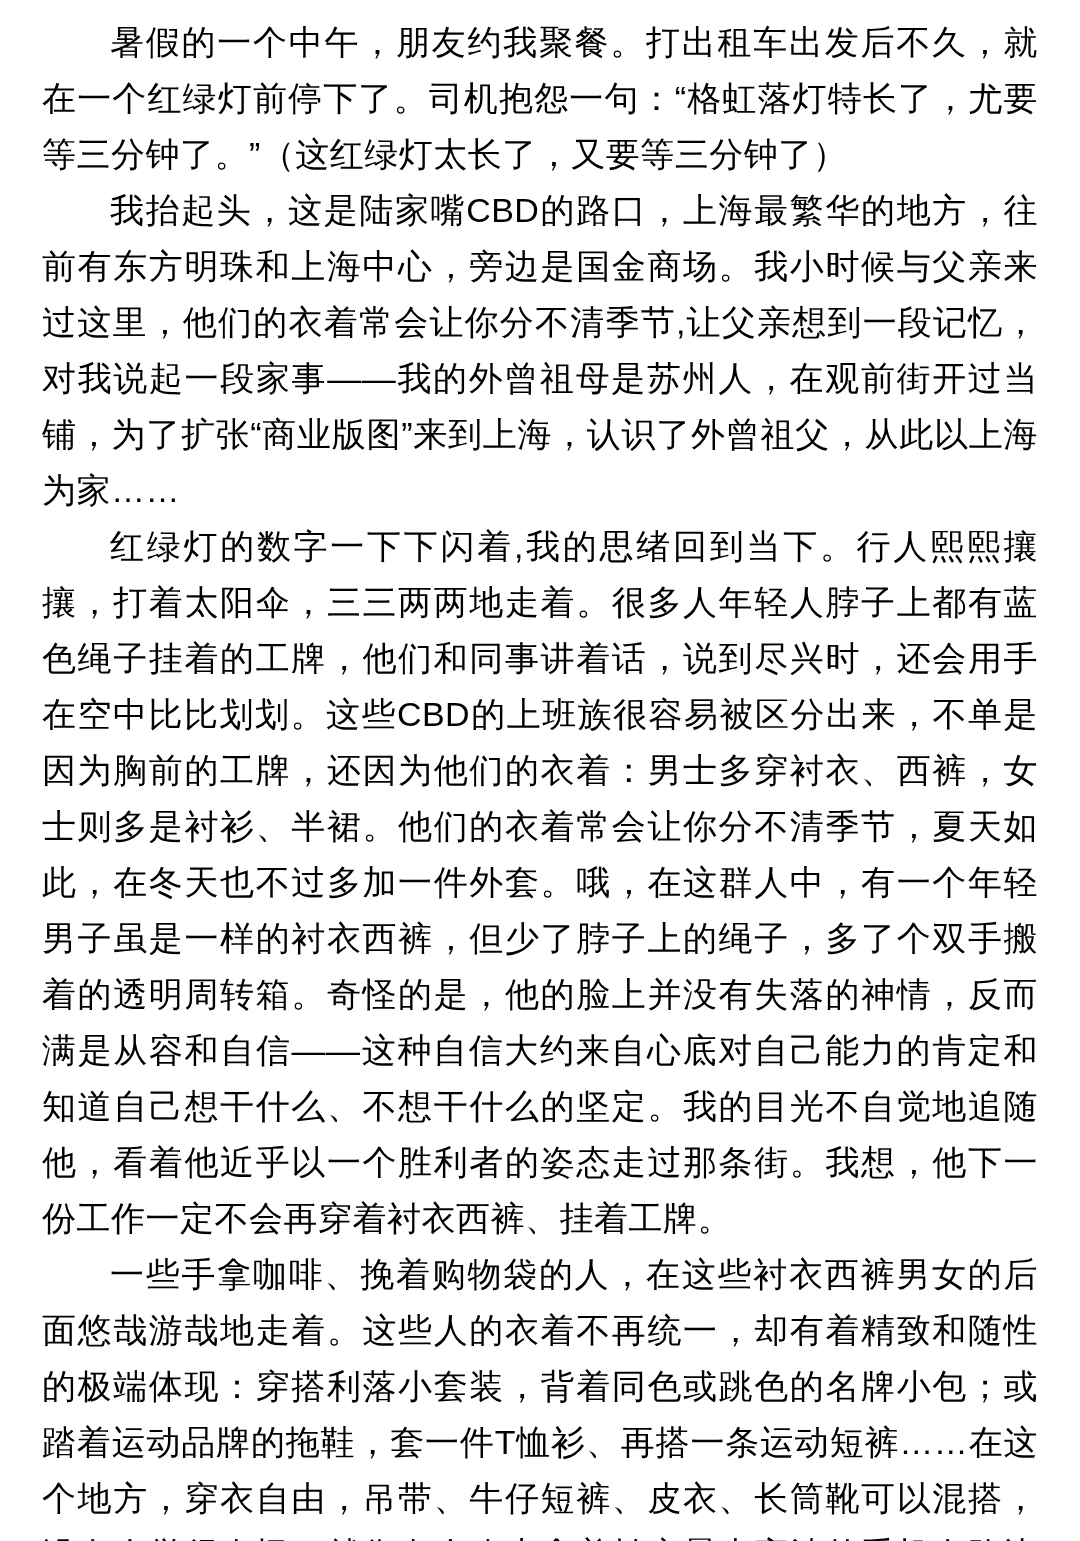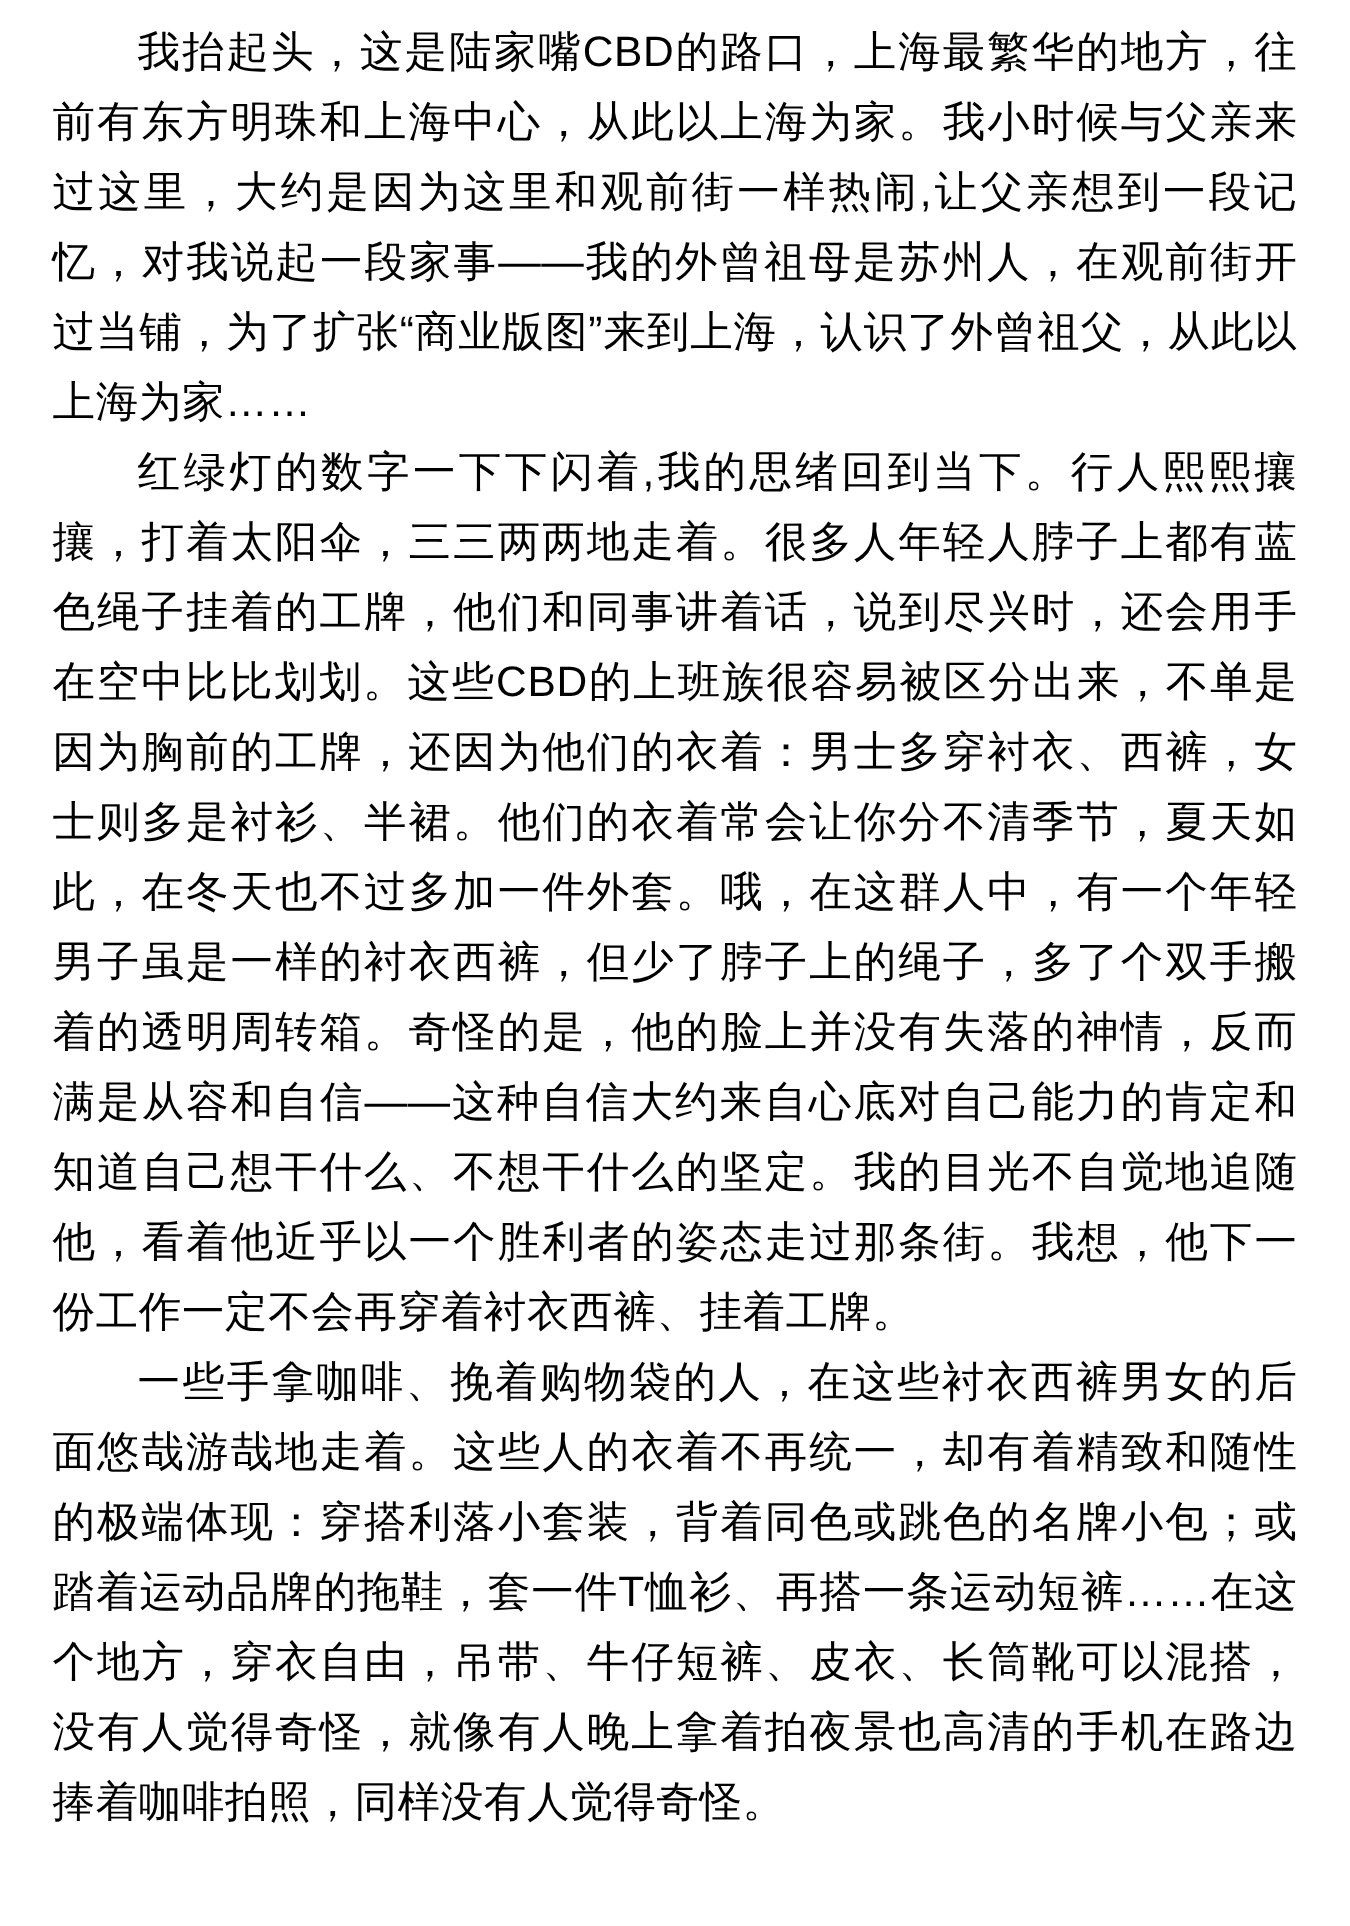--- a/index.html
+++ b/index.html
@@ -27,16 +27,17 @@
     text-align: justify;
     text-justify: inter-character;
     word-break: break-all;
     letter-spacing: 0.5px;
   }
 </style>
 </head>
 <body>
 
 <div class="page">
-  <p>我抬起头，这是陆家嘴CBD的路口，上海最繁华的地方，往前有东方明珠和上海中心，从此以上海为家。我小时候与父亲来过这里，大约是因为这里和观前街一样热闹,让父亲想到一段记忆，对我说起一段家事——我的外曾祖母是苏州人，在观前街开过当铺，为了扩张“商业版图”来到上海，认识了外曾祖父，从此以上海为家……</p>
+  <p>暑假的一个中午，朋友约我聚餐。打出租车出发后不久，就在一个红绿灯前停下了。司机抱怨一句：“格虹落灯特长了，尤要等三分钟了。”（这红绿灯太长了，又要等三分钟了）</p>
+  <p>我抬起头，这是陆家嘴CBD的路口，上海最繁华的地方，往前有东方明珠和上海中心，旁边是国金商场。我小时候与父亲来过这里，他们的衣着常会让你分不清季节,让父亲想到一段记忆，对我说起一段家事——我的外曾祖母是苏州人，在观前街开过当铺，为了扩张“商业版图”来到上海，认识了外曾祖父，从此以上海为家……</p>
   <p>红绿灯的数字一下下闪着,我的思绪回到当下。行人熙熙攘攘，打着太阳伞，三三两两地走着。很多人年轻人脖子上都有蓝色绳子挂着的工牌，他们和同事讲着话，说到尽兴时，还会用手在空中比比划划。这些CBD的上班族很容易被区分出来，不单是因为胸前的工牌，还因为他们的衣着：男士多穿衬衣、西裤，女士则多是衬衫、半裙。他们的衣着常会让你分不清季节，夏天如此，在冬天也不过多加一件外套。哦，在这群人中，有一个年轻男子虽是一样的衬衣西裤，但少了脖子上的绳子，多了个双手搬着的透明周转箱。奇怪的是，他的脸上并没有失落的神情，反而满是从容和自信——这种自信大约来自心底对自己能力的肯定和知道自己想干什么、不想干什么的坚定。我的目光不自觉地追随他，看着他近乎以一个胜利者的姿态走过那条街。我想，他下一份工作一定不会再穿着衬衣西裤、挂着工牌。</p>
   <p>一些手拿咖啡、挽着购物袋的人，在这些衬衣西裤男女的后面悠哉游哉地走着。这些人的衣着不再统一，却有着精致和随性的极端体现：穿搭利落小套装，背着同色或跳色的名牌小包；或踏着运动品牌的拖鞋，套一件T恤衫、再搭一条运动短裤……在这个地方，穿衣自由，吊带、牛仔短裤、皮衣、长筒靴可以混搭，没有人觉得奇怪，就像有人晚上拿着拍夜景也高清的手机在路边捧着咖啡拍照，同样没有人觉得奇怪。</p>
 </div>
 
 </body></html>

